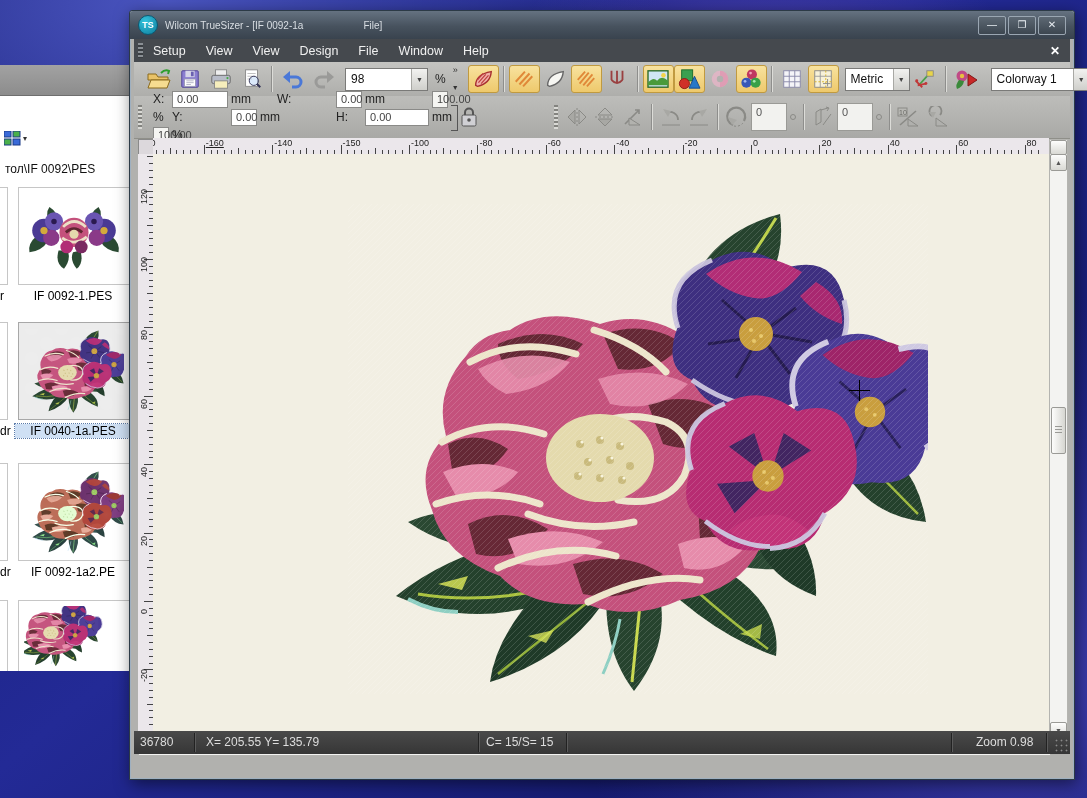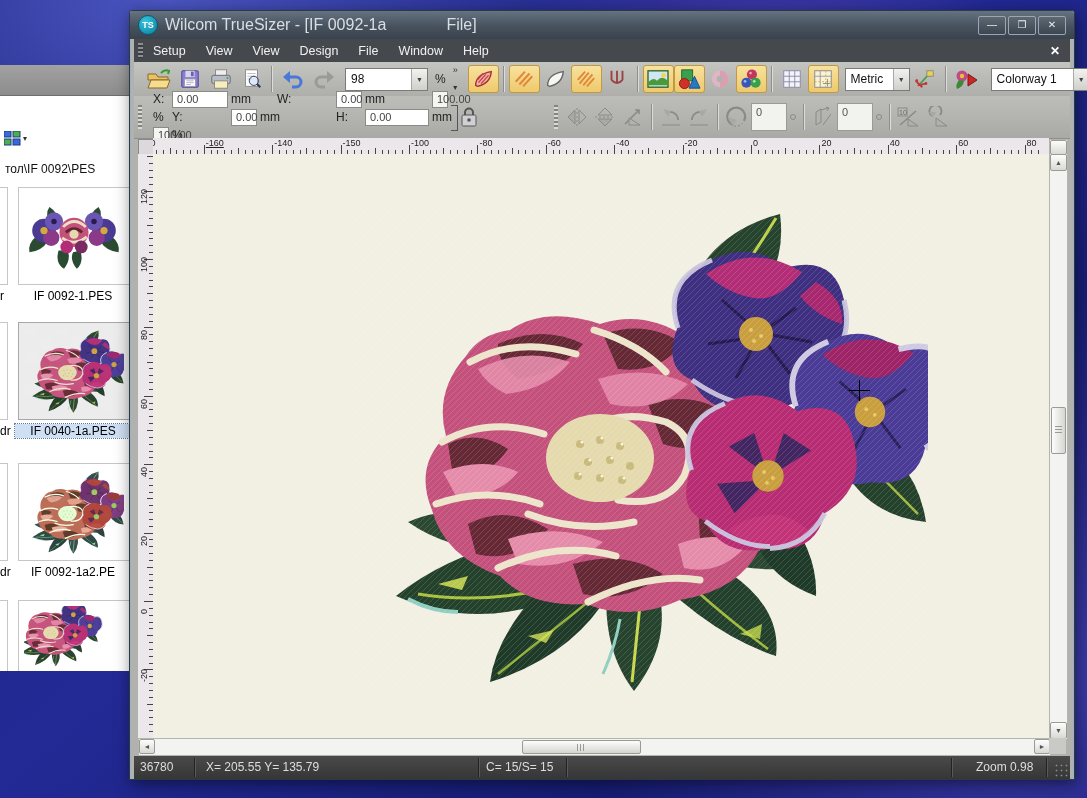--- a/index.html
+++ b/index.html
@@ -30,21 +30,21 @@
   
   #app{position:absolute;left:129px;top:10px;width:944px;height:768px;background:#b1b1ae;
     border:1px solid #2c3a46;border-radius:3px 3px 0 0;
     box-shadow:inset 0 0 0 1px #9fb0c0, 2px 4px 16px rgba(0,0,0,.5);}
   #titlebar{position:absolute;left:0;top:0;width:100%;height:28px;border-radius:3px 3px 0 0;
     background:linear-gradient(#657281,#47525e 55%,#39434e);display:flex;align-items:center;}
   .ts-logo{width:18px;height:18px;border-radius:50%;margin:0 7px 0 8px;
     background:radial-gradient(circle at 35% 30%,#35c4de,#0d7d9c);color:#fff;font-size:9px;
     font-weight:bold;display:flex;align-items:center;justify-content:center;
     border:1px solid #0a5a74;}
-  .title-text{color:#d9dee3;font-size:16px;white-space:pre;}
+  .title-text{color:#d9dee3;font-size:10px;white-space:pre;}
   .win-btns{margin-left:auto;margin-right:8px;display:flex;gap:2px;}
   .wbtn{width:26px;height:17px;background:linear-gradient(#5d6873,#3c4650);
     border:1px solid #9aa6b2;border-radius:2px;color:#e8edf2;font-size:10px;line-height:15px;
     text-align:center;}
   #menubar{position:absolute;left:4px;top:28px;width:936px;height:23px;background:#45494e;
     display:flex;align-items:center;color:#f0f0f0;font-size:12.5px;}
   .menu-item{padding:3px 10px;}
   .menu-grip{width:5px;height:15px;margin-left:4px;
     background-image:repeating-linear-gradient(180deg,#8a8f94 0 2px,#3a3e42 2px 4px);}
   .doc-close{margin-left:auto;margin-right:10px;color:#fff;font-size:12px;font-weight:bold;}
@@ -114,21 +114,21 @@
   #vthumb .lines{margin:18px auto 0;width:7px;height:8px;
     background-image:repeating-linear-gradient(180deg,#9a9a96 0 1px,transparent 1px 3px);}
   #hscroll{position:absolute;left:8px;top:727px;width:911px;height:16px;background:#f3f3f1;
     border:1px solid #b4b4b0;}
   #hthumb{position:absolute;left:383px;top:1px;width:117px;height:12px;
     background:linear-gradient(#fdfdfc,#d6d6d1);border:1px solid #9a9a96;border-radius:2px;}
   #hthumb .lines{margin:3px auto 0;width:9px;height:7px;
     background-image:repeating-linear-gradient(90deg,#9a9a96 0 1px,transparent 1px 3px);}
   #scorner{position:absolute;left:919px;top:727px;width:17px;height:16px;background:#c9c9c5;}
   
-  #statusbar{position:absolute;left:4px;top:745px;width:936px;height:23px;
+  #statusbar{position:absolute;left:4px;top:720px;width:936px;height:23px;
     background:linear-gradient(#4a4a4a,#363636);color:#ddd;font-size:12px;overflow:hidden;}
   #statusbar span{position:absolute;top:4px;white-space:nowrap;}
   .sdiv{position:absolute;top:2px;height:19px;width:1px;background:#222;box-shadow:1px 0 0 #5a5a5a;}
   .sgrip{position:absolute;right:2px;bottom:2px;width:14px;height:14px;
     background-image:radial-gradient(#8a8a8a 25%,transparent 30%);background-size:5px 5px;}
   svg{display:block;}
 </style>
 </head>
 <body>
 

